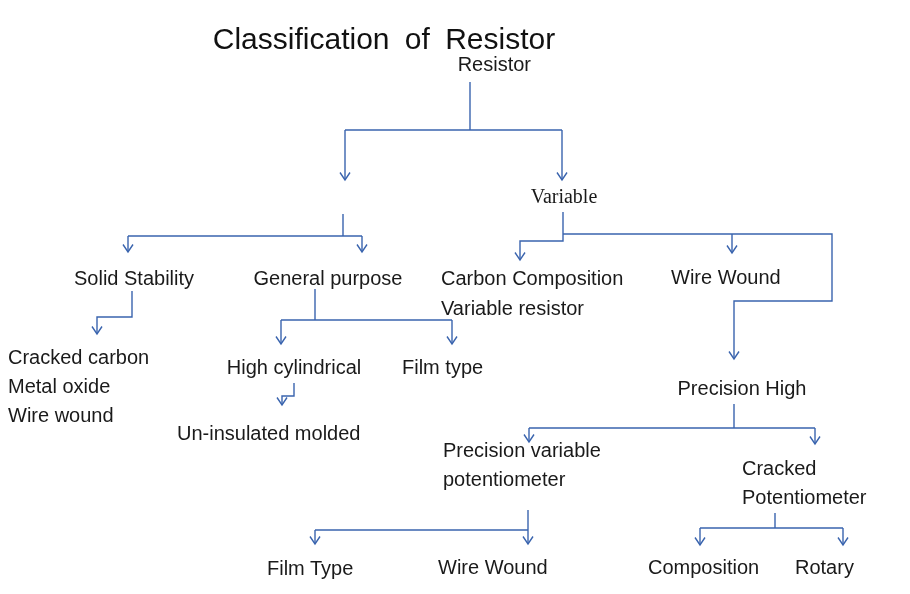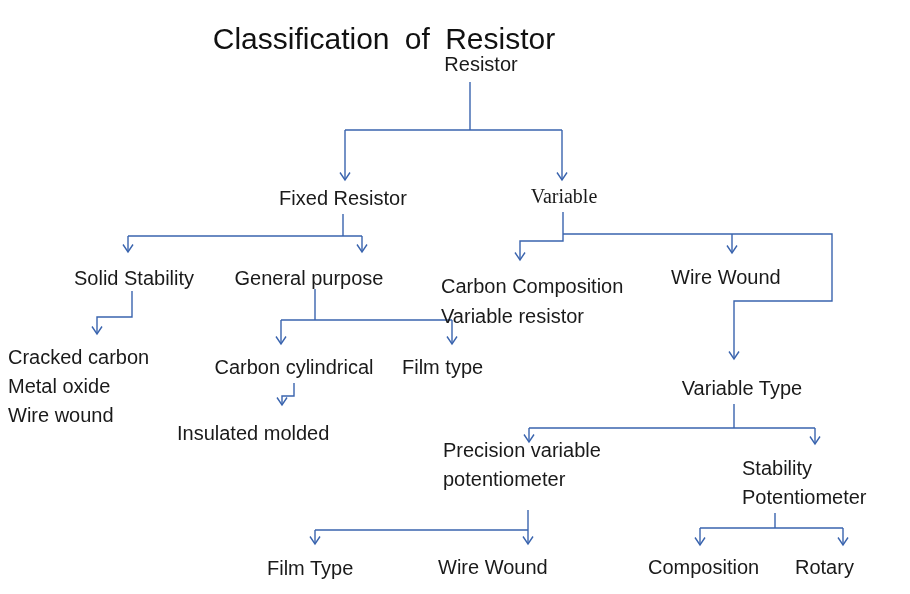--- a/index.html
+++ b/index.html
@@ -50,60 +50,59 @@
     <path d="M529,428 V442" marker-end="url(#arr)"></path>
     <path d="M815,428 V444" marker-end="url(#arr)"></path>
     <path d="M315,530 V544" marker-end="url(#arr)"></path>
     <path d="M528,510 V544" marker-end="url(#arr)"></path>
     <path d="M700,528 V545" marker-end="url(#arr)"></path>
     <path d="M843,528 V545" marker-end="url(#arr)"></path>
   </svg>
 
   <div class="title">Classification of Resistor</div>
 
-  <div class="node center" style="left:431px;top:50px;width:100px;">Resistor</div>
+  <div class="node center" style="left:431px;top:50px;width:100px;text-align:right;">Resistor</div>
 
-  <div class="node center" style="left:268px;top:184px;width:150px;">Fixed Resistor</div>
 
   <div class="node center" style="left:519px;top:182px;width:90px;font-family:Liberation Serif, serif;">Variable</div>
 
   <div class="node center" style="left:62px;top:264px;width:144px;">Solid Stability</div>
 
-  <div class="node center" style="left:231px;top:264px;width:156px;">General purpose</div>
+  <div class="node center" style="left:250px;top:264px;width:156px;">General purpose</div>
 
-  <div class="node" style="left:441px;top:263px;line-height:30px;margin-top:8px;">
+  <div class="node" style="left:441px;top:263px;line-height:30px;">
     <div>Carbon Composition</div>
     <div>Variable resistor</div>
   </div>
 
   <div class="node" style="left:671px;top:263px;">Wire Wound</div>
 
   <div class="node" style="left:8px;top:343px;">
     <div>Cracked carbon</div>
     <div>Metal oxide</div>
     <div>Wire wound</div>
   </div>
 
-  <div class="node center" style="left:213px;top:353px;width:162px;">Carbon cylindrical</div>
+  <div class="node center" style="left:213px;top:353px;width:162px;">High cylindrical</div>
 
   <div class="node" style="left:402px;top:353px;">Film type</div>
 
   <div class="node" style="left:177px;top:419px;">
-    <div>Insulated molded</div>
+    <div>Un-insulated molded</div>
   </div>
 
-  <div class="node center" style="left:663px;top:374px;width:158px;">Variable Type</div>
+  <div class="node center" style="left:663px;top:374px;width:158px;">Precision High</div>
 
   <div class="node" style="left:443px;top:436px;">
     <div>Precision variable</div>
     <div>potentiometer</div>
   </div>
 
   <div class="node" style="left:742px;top:454px;">
-    <div>Stability</div>
+    <div>Cracked</div>
     <div>Potentiometer</div>
   </div>
 
   <div class="node" style="left:267px;top:554px;">Film Type</div>
 
   <div class="node" style="left:438px;top:553px;">Wire Wound</div>
 
   <div class="node" style="left:648px;top:553px;">Composition</div>
 
   <div class="node" style="left:795px;top:553px;">Rotary</div>

